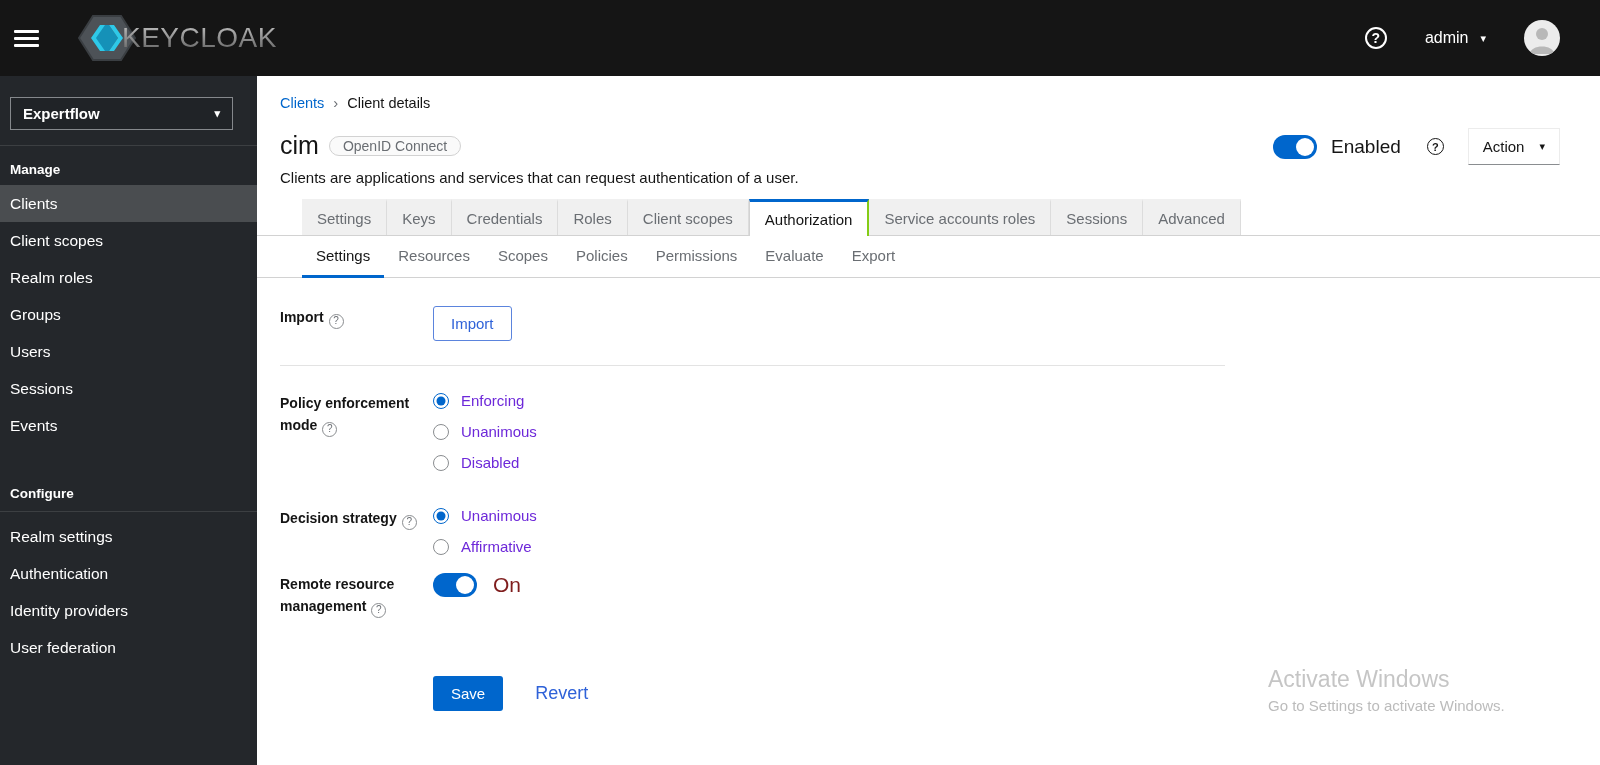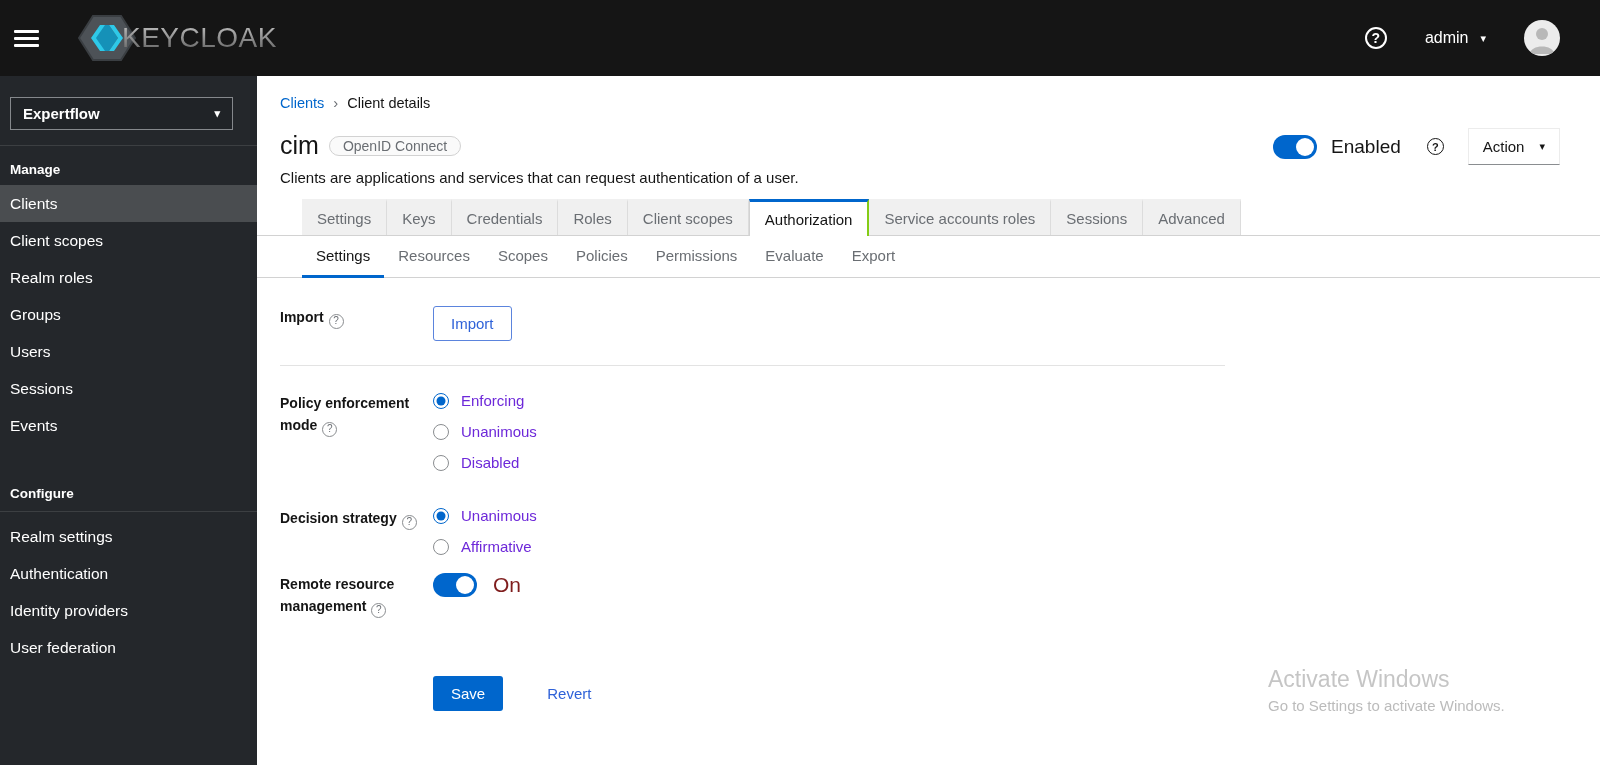--- a/index.html
+++ b/index.html
@@ -122,21 +122,21 @@
   .radio.checked::after { content:""; position:absolute; width:9px; height:9px; border-radius:50%; background:#0066cc; top:50%; left:50%; transform:translate(-50%,-50%); }
   .radio-label { margin-left:12px; font-size:15px; color:#6d28d9; }
   .row-gap1 { margin-top:36px; }
   .row-gap2 { margin-top:18px; }
   .toggle-wrap { display:flex; align-items:center; }
   .toggle-state { margin-left:16px; font-size:21px; color:#7f1d1d; }
   .actions-row { margin-top:58px; display:flex; align-items:center; padding-left:153px; }
   .btn-primary {
     background:#0066cc; color:#fff; font-size:15px; padding:9px 18px; border:none; border-radius:3px; cursor:pointer;
   }
-  .link-btn { margin-left:44px; color:#2f62d8; font-size:15px; cursor:pointer; }
+  .link-btn { margin-left:32px; color:#2f62d8; font-size:18px; cursor:pointer; }
 
   
   .watermark { position:absolute; left:1268px; top:666px; color:rgba(150,150,150,0.55); }
   .watermark .wm1 { font-size:23px; }
   .watermark .wm2 { font-size:15px; margin-top:4px; color:rgba(150,150,150,0.65); }
 </style>
 </head>
 <body>
 
 <div class="topbar">

